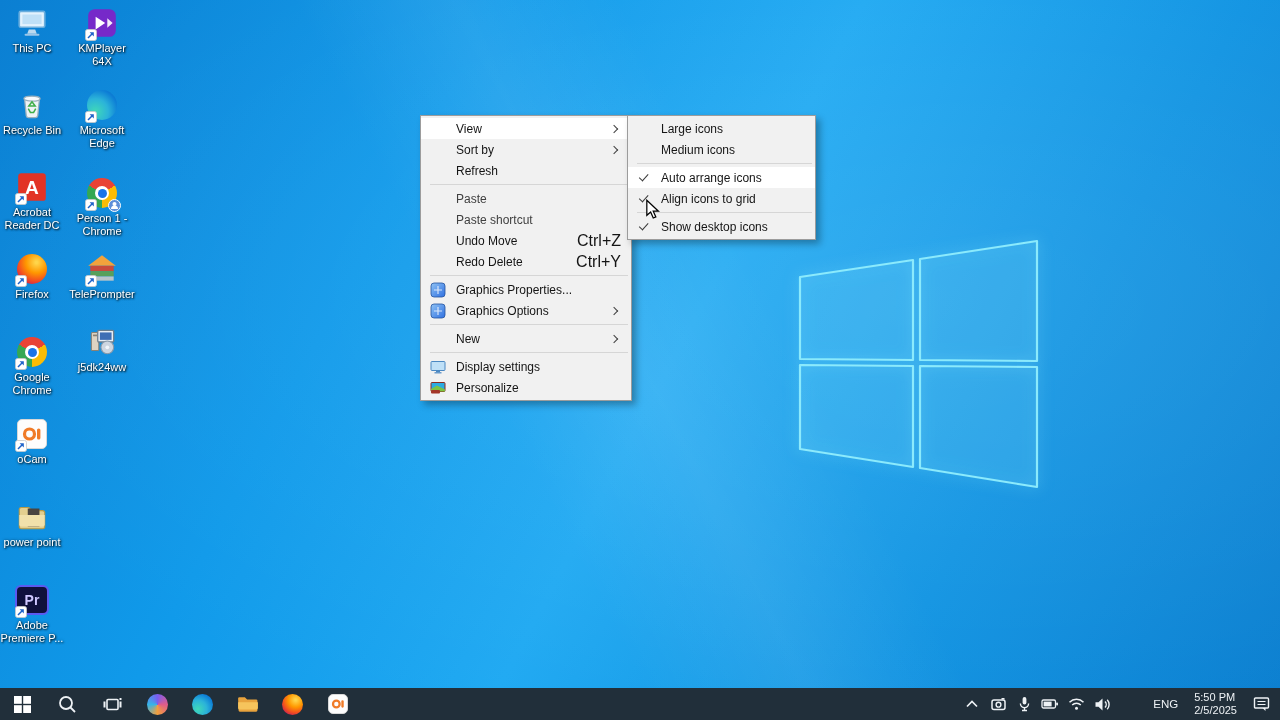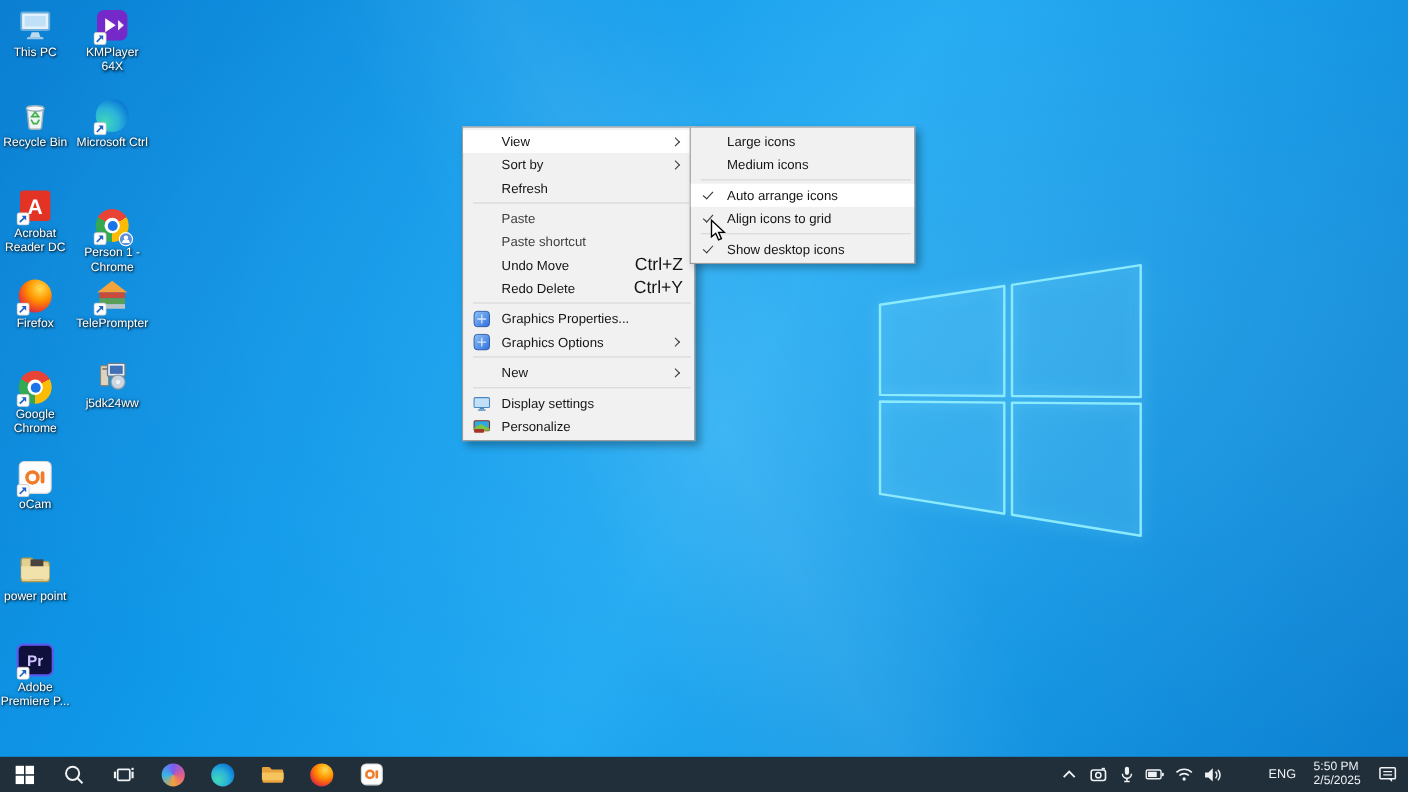--- a/index.html
+++ b/index.html
@@ -38,21 +38,21 @@
   .pr-tile { width:40px; height:30px; background:#10103c; border:2px solid #5a5af0; border-radius:6px;
              color:#cfc6ff; font-weight:bold; font-size:14px; display:flex; align-items:center; justify-content:center; }
 
   
   .menu {
     position:absolute; background:#f1f1f1; border:1px solid #9c9c9c;
     box-shadow:4px 4px 7px rgba(0,0,0,0.30); padding:2px 0; z-index:10;
     font-size:12px; color:#151515;
   }
   .cmenu { left:420px; top:115px; width:212px; }
-  .smenu { left:627px; top:115px; width:205px; z-index:11; }
+  .smenu { left:627px; top:115px; width:189px; z-index:11; }
   .m-item { position:relative; height:21px; display:flex; align-items:center; cursor:default; }
   .cmenu .m-item { padding-left:35px; padding-right:10px;text-align:right; }
   .smenu .m-item { padding-left:33px; padding-right:10px; }
   .m-item.hl { background:#ffffff; }
   .m-item.disabled .m-label { color:#404040; }
   .m-gutter { position:absolute; left:9px; top:3px; width:16px; height:16px; }
   .m-right { margin-left:auto; display:flex; align-items:center; }
   .m-shortcut { margin-left:auto; font-size:16px; color:#151515; }
   .chev { width:6px; height:6px; border-top:1.4px solid #3f3f3f; border-right:1.4px solid #3f3f3f;
           transform:rotate(45deg); margin-right:4px; }
@@ -131,39 +131,39 @@
 
   <div class="dcell" style="left:67px;top:88px">
     <div class="dicon">
       <div class="disc edge-disc"></div>
       <svg class="sc-badge" width="12" height="12" viewBox="0 0 12 12">
         <rect x="0.5" y="0.5" width="11" height="11" rx="2" fill="#fff" stroke="#c9c9c9" stroke-width="0.8"></rect>
         <path d="M3 9 L7.2 4.8" stroke="#1e62c9" stroke-width="1.5"></path>
         <path d="M4.6 3.2 h4.2 v4.2 z" fill="#1e62c9"></path>
       </svg>
     </div>
-    <div class="dlabel">Microsoft Ctrl</div>
+    <div class="dlabel">Microsoft Edge</div>
   </div>
 
   <div class="dcell" style="left:-3px;top:170px">
     <div class="dicon">
       <svg width="34" height="34" viewBox="0 0 32 32">
         <rect x="3" y="3" width="26" height="26" rx="3" fill="#e23325"></rect>
         <text x="16" y="23" font-size="18" font-weight="bold" fill="#ffffff" text-anchor="middle" font-family="Liberation Sans, sans-serif">A</text>
       </svg>
       <svg class="sc-badge" width="12" height="12" viewBox="0 0 12 12">
         <rect x="0.5" y="0.5" width="11" height="11" rx="2" fill="#fff" stroke="#c9c9c9" stroke-width="0.8"></rect>
         <path d="M3 9 L7.2 4.8" stroke="#1e62c9" stroke-width="1.5"></path>
         <path d="M4.6 3.2 h4.2 v4.2 z" fill="#1e62c9"></path>
       </svg>
     </div>
     <div class="dlabel">Acrobat Reader DC</div>
   </div>
 
-  <div class="dcell" style="left:67px;top:188px">
+  <div class="dcell" style="left:67px;top:176px">
     <div class="dicon">
       <div class="disc chrome-disc"></div>
       <svg class="pbadge" width="13" height="13" viewBox="0 0 13 13">
         <circle cx="6.5" cy="6.5" r="6" fill="#5f8fd9" stroke="#fff" stroke-width="1"></circle>
         <circle cx="6.5" cy="5" r="2" fill="#fff"></circle>
         <path d="M3 10 a3.5 3.5 0 0 1 7 0 z" fill="#fff"></path>
       </svg>
       <svg class="sc-badge" width="12" height="12" viewBox="0 0 12 12">
         <rect x="0.5" y="0.5" width="11" height="11" rx="2" fill="#fff" stroke="#c9c9c9" stroke-width="0.8"></rect>
         <path d="M3 9 L7.2 4.8" stroke="#1e62c9" stroke-width="1.5"></path>

